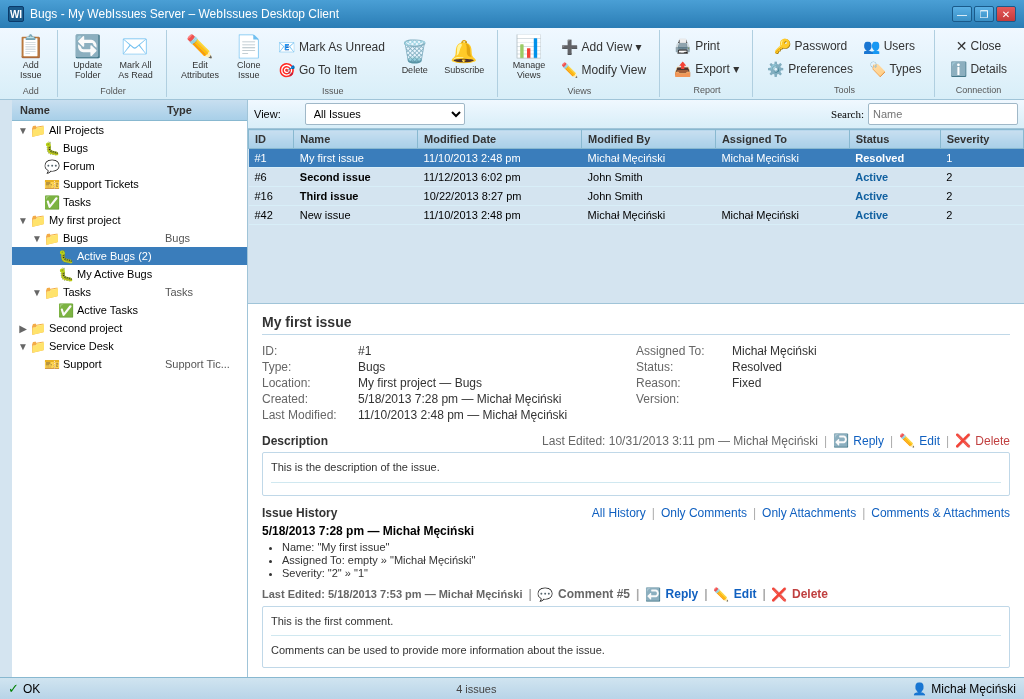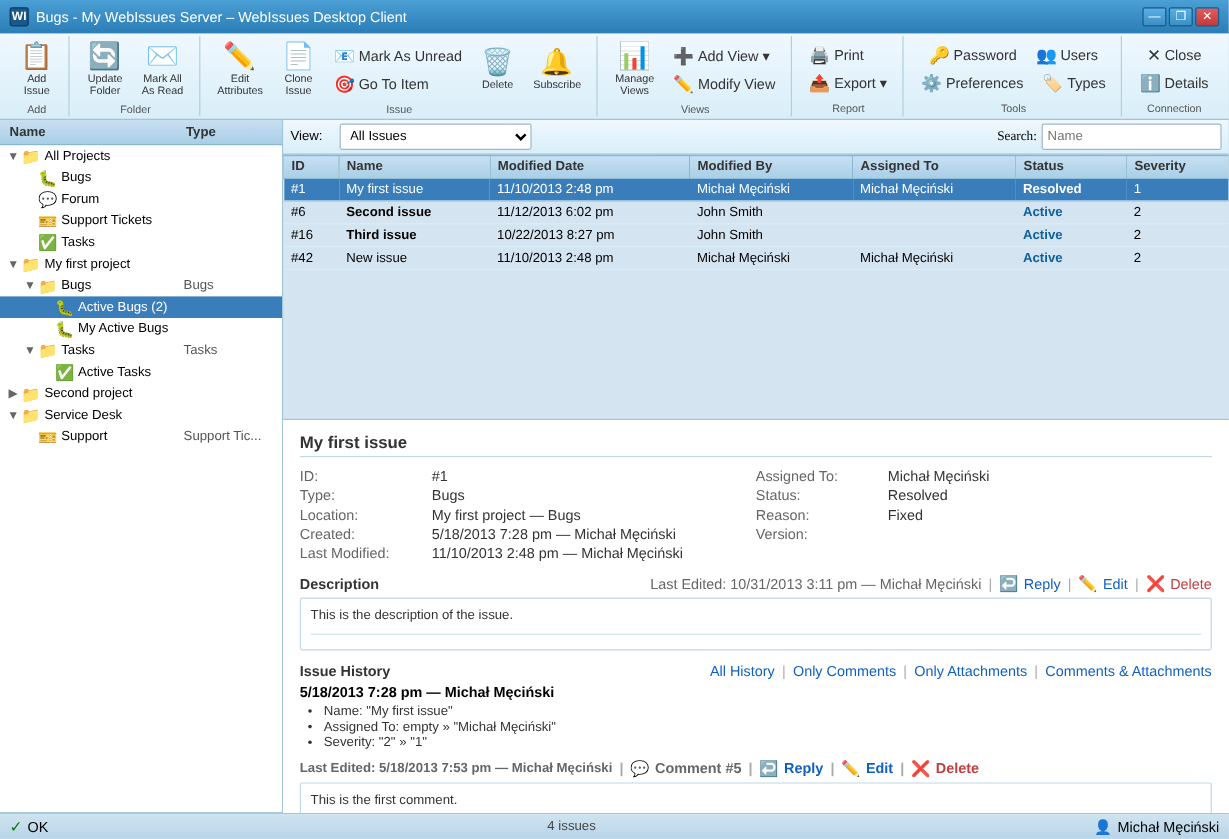--- a/index.html
+++ b/index.html
@@ -80,20 +80,21 @@
       height: 22px;
     }
     .tb-btn-small .btn-icon { font-size: 14px; }
     .small-group { display: flex; flex-direction: column; gap: 1px; justify-content: center; }
 
     
     .main-area {
       display: flex;
       flex: 1;
       overflow: hidden;
+      padding-left: 12px;
     }
 
     
     .sidebar {
       width: 236px;
       background: white;
       border-right: 1px solid #a0c4d8;
       display: flex;
       flex-direction: column;
       flex-shrink: 0;
@@ -134,21 +135,21 @@
       overflow: hidden;
     }
 
     
     .view-bar {
       background: linear-gradient(to bottom, #f0f8ff, #d8eef8);
       border-bottom: 1px solid #a0c4d8;
       display: flex;
       align-items: center;
       padding: 3px 6px;
-      gap: 14px;
+      gap: 24px;
       flex-shrink: 0;
     }
     .view-label { font-size: 11px; }
     .view-select {
       height: 22px;
       border: 1px solid #a0b8c8;
       border-radius: 2px;
       background: white;
       font-size: 11px;
       padding: 0 4px;
@@ -162,21 +163,21 @@
       border-radius: 2px;
       background: white;
       font-size: 11px;
       padding: 0 4px;
       width: 150px;
       color: #aaa;
     }
 
     
     .issues-table-container {
-      height: 221px;
+      height: 175px;
       overflow-y: auto;
       border-bottom: 1px solid #a0c4d8;
       flex-shrink: 0;
     }
     .issues-table {
       width: 100%;
       border-collapse: collapse;
     }
     .issues-table thead th {
       background: linear-gradient(to bottom, #c8dff0, #a8cfe8);
@@ -216,21 +217,21 @@
       margin-bottom: 8px;
       padding-bottom: 4px;
       border-bottom: 1px solid #c0d8e8;
     }
     .detail-fields {
       display: grid;
       grid-template-columns: 1fr 1fr;
       gap: 0;
       margin-bottom: 10px;
     }
-    .detail-field { display: flex; gap: 20px; padding: 1px 0; }
+    .detail-field { display: flex; gap: 6px; padding: 1px 0; }
     .field-label { color: #666; min-width: 90px; flex-shrink: 0; }
     .field-value { color: #333; }
     .detail-section {
       margin-bottom: 10px;
     }
     .section-header {
       display: flex;
       justify-content: space-between;
       align-items: center;
       margin-bottom: 4px;

